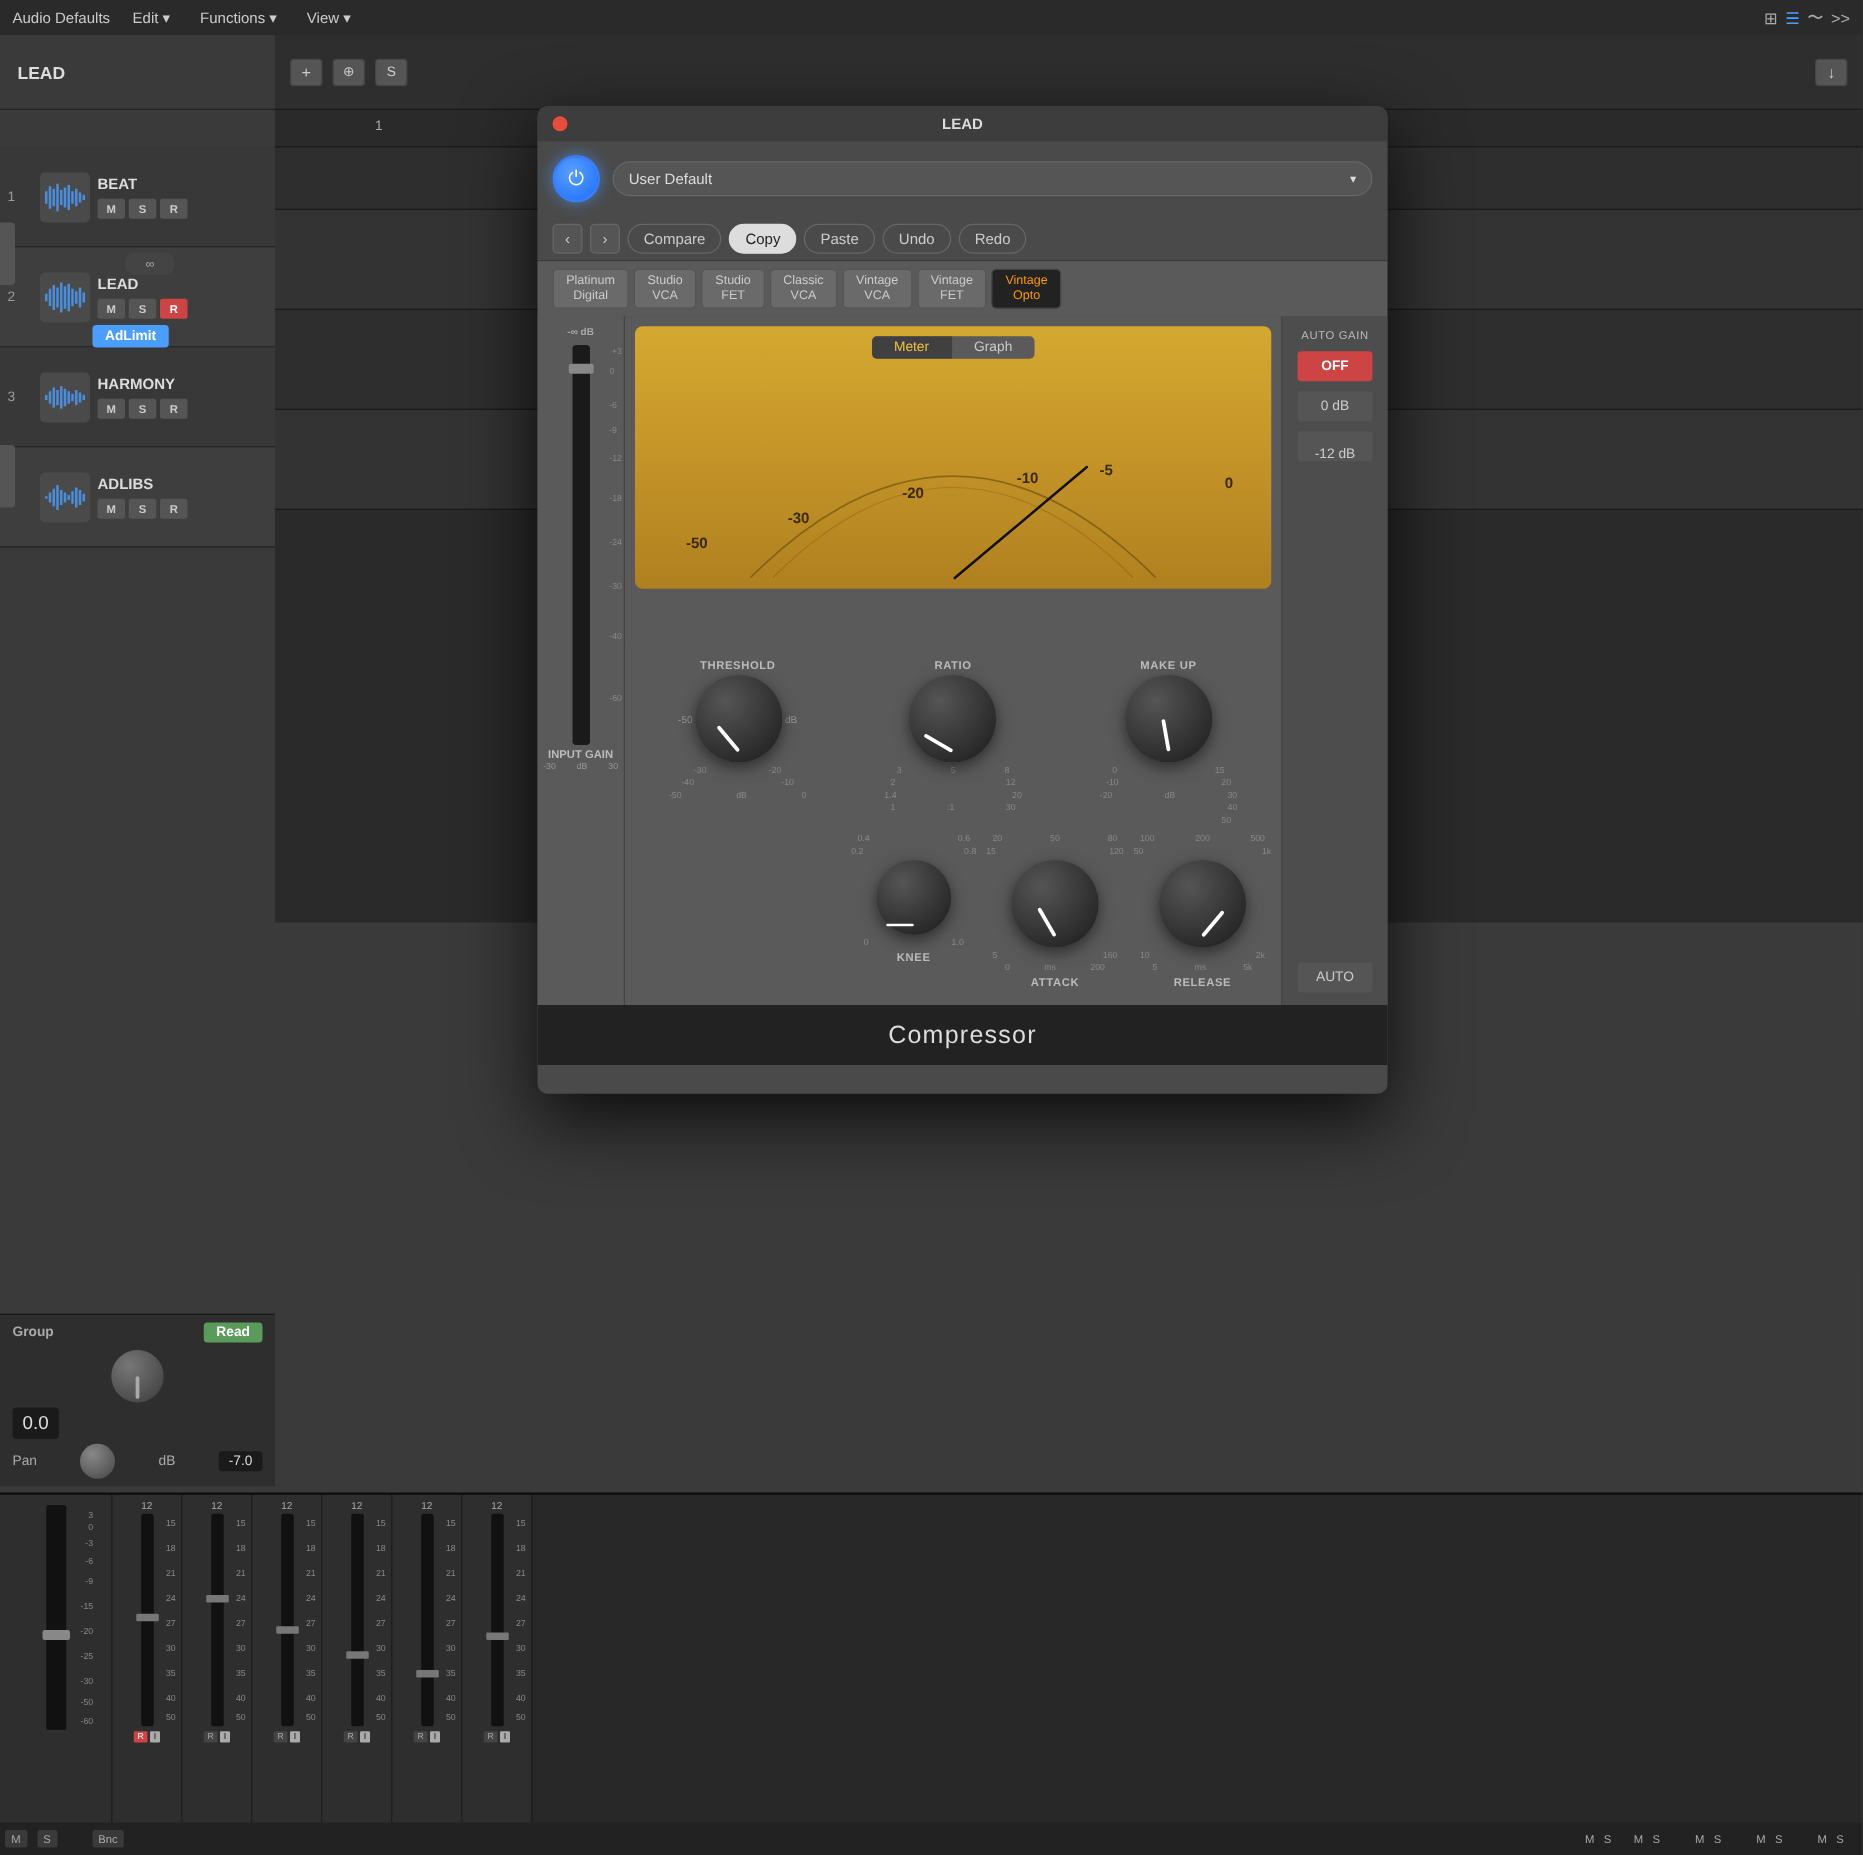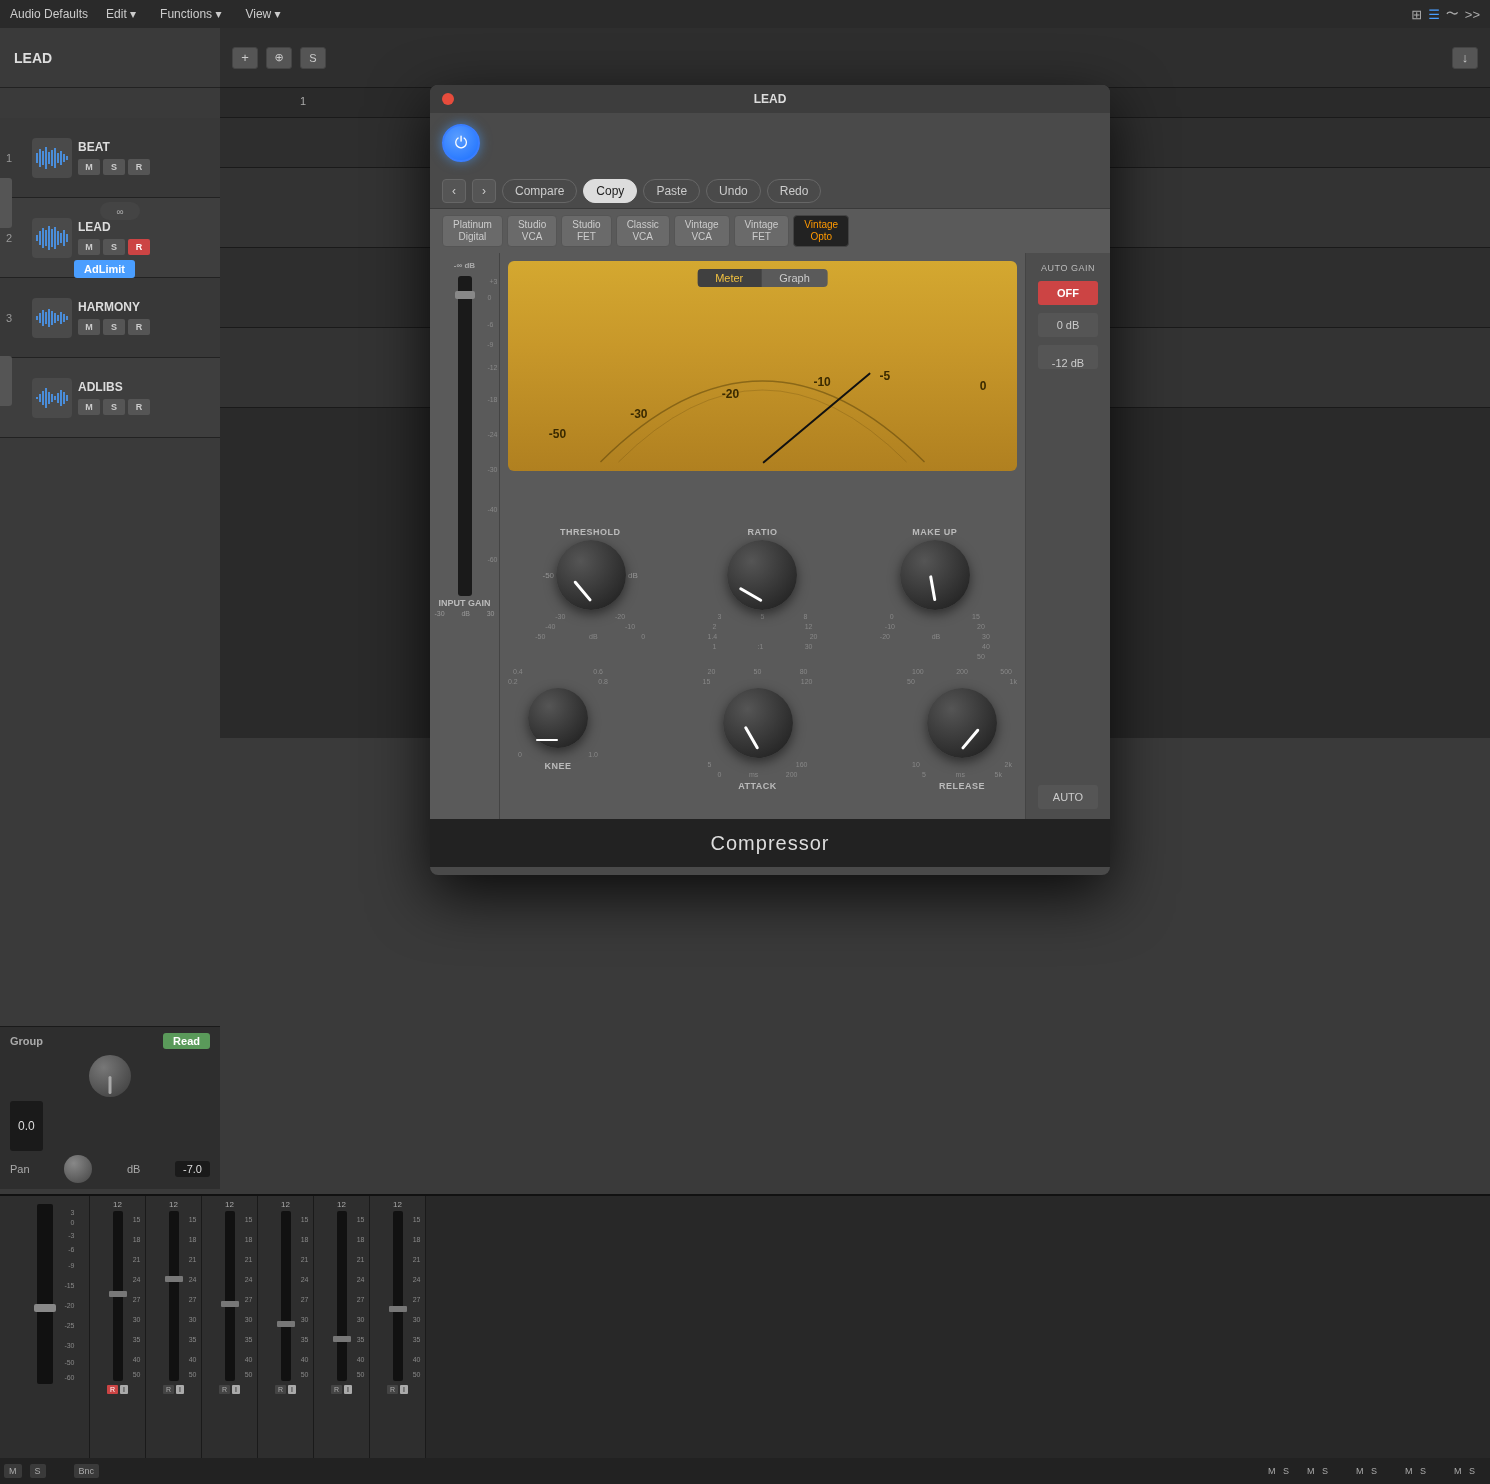--- a/index.html
+++ b/index.html
@@ -405,21 +405,21 @@
   <div style="display:flex;align-items:center;justify-content:space-between;margin-bottom:6px;">
     <span style="color:#aaa;font-size:11px;font-weight:600;">Group</span>
     <span style="background:#5a9a5a;color:white;font-size:11px;font-weight:600;padding:2px 10px;border-radius:3px;cursor:pointer;">Read</span>
   </div>
   <div style="display:flex;align-items:center;justify-content:center;margin-bottom:4px;">
     <div style="width:42px;height:42px;border-radius:50%;background:radial-gradient(circle at 35% 30%, #777, #3a3a3a);cursor:pointer;position:relative;">
       <div style="position:absolute;top:50%;left:50%;width:3px;height:18px;background:#aaa;border-radius:2px;transform-origin:bottom center;transform:translateX(-50%) rotate(0deg);"></div>
     </div>
   </div>
   <div style="display:flex;align-items:center;justify-content:space-between;">
-    <div style="background:#1a1a1a;color:#ddd;font-size:12px;padding:18px 8px;border-radius:3px;">0.0</div>
+    <div style="background:#1a1a1a;color:#ddd;font-size:15px;padding:4px 8px;border-radius:3px;">0.0</div>
   </div>
   <div style="display:flex;align-items:center;justify-content:space-between;margin-top:4px;">
     <span style="color:#aaa;font-size:11px;">Pan</span>
     <div style="width:28px;height:28px;border-radius:50%;background:radial-gradient(circle at 35% 30%, #888, #444);cursor:pointer;"></div>
     <span style="color:#aaa;font-size:11px;">dB</span>
     <span style="background:#1a1a1a;color:#ddd;font-size:11px;padding:2px 8px;border-radius:3px;">-7.0</span>
   </div>
 </div>
 
 <div class="mixer-bottom">
@@ -583,20 +583,24 @@
 
   <div class="plugin-titlebar">
     <div class="window-dot"></div>
     <span class="window-title">LEAD</span>
   </div>
 
   <div class="plugin-header">
     <div class="power-btn">
       <span class="power-icon">⏻</span>
     </div>
+    <div class="preset-dropdown">
+      <span>User Default</span>
+      <span style="font-size:10px;">▾</span>
+    </div>
   </div>
 
   <div class="plugin-nav-bar">
     <div class="nav-arrow">‹</div>
     <div class="nav-arrow">›</div>
     <div class="nav-btn">Compare</div>
     <div class="nav-btn nav-btn-active">Copy</div>
     <div class="nav-btn">Paste</div>
     <div class="nav-btn">Undo</div>
     <div class="nav-btn">Redo</div>
@@ -739,21 +743,21 @@
             <span style="color:#888;font-size:7px;">40</span>
           </div>
           <div style="display:flex;justify-content:space-between;width:100px;">
             <span style="color:#888;font-size:7px;"></span>
             <span style="color:#888;font-size:7px;">50</span>
           </div>
         </div>
 
       </div>
 
-      <div style="display:flex;padding:4px 8px 28px;gap:8px;justify-content:space-between;background:#5a5a5a;">
+      <div style="display:flex;padding:4px 8px 13px;gap:8px;justify-content:flex-end;background:#5a5a5a;">
 
         <div style="display:flex;flex-direction:column;align-items:center;gap:3px;">
           <div style="display:flex;justify-content:space-between;width:90px;">
             <span style="color:#888;font-size:7px;">0.4</span>
             <span style="color:#888;font-size:7px;">0.6</span>
           </div>
           <div style="display:flex;justify-content:space-between;width:100px;">
             <span style="color:#888;font-size:7px;">0.2</span>
             <span style="color:#888;font-size:7px;">0.8</span>
           </div>

